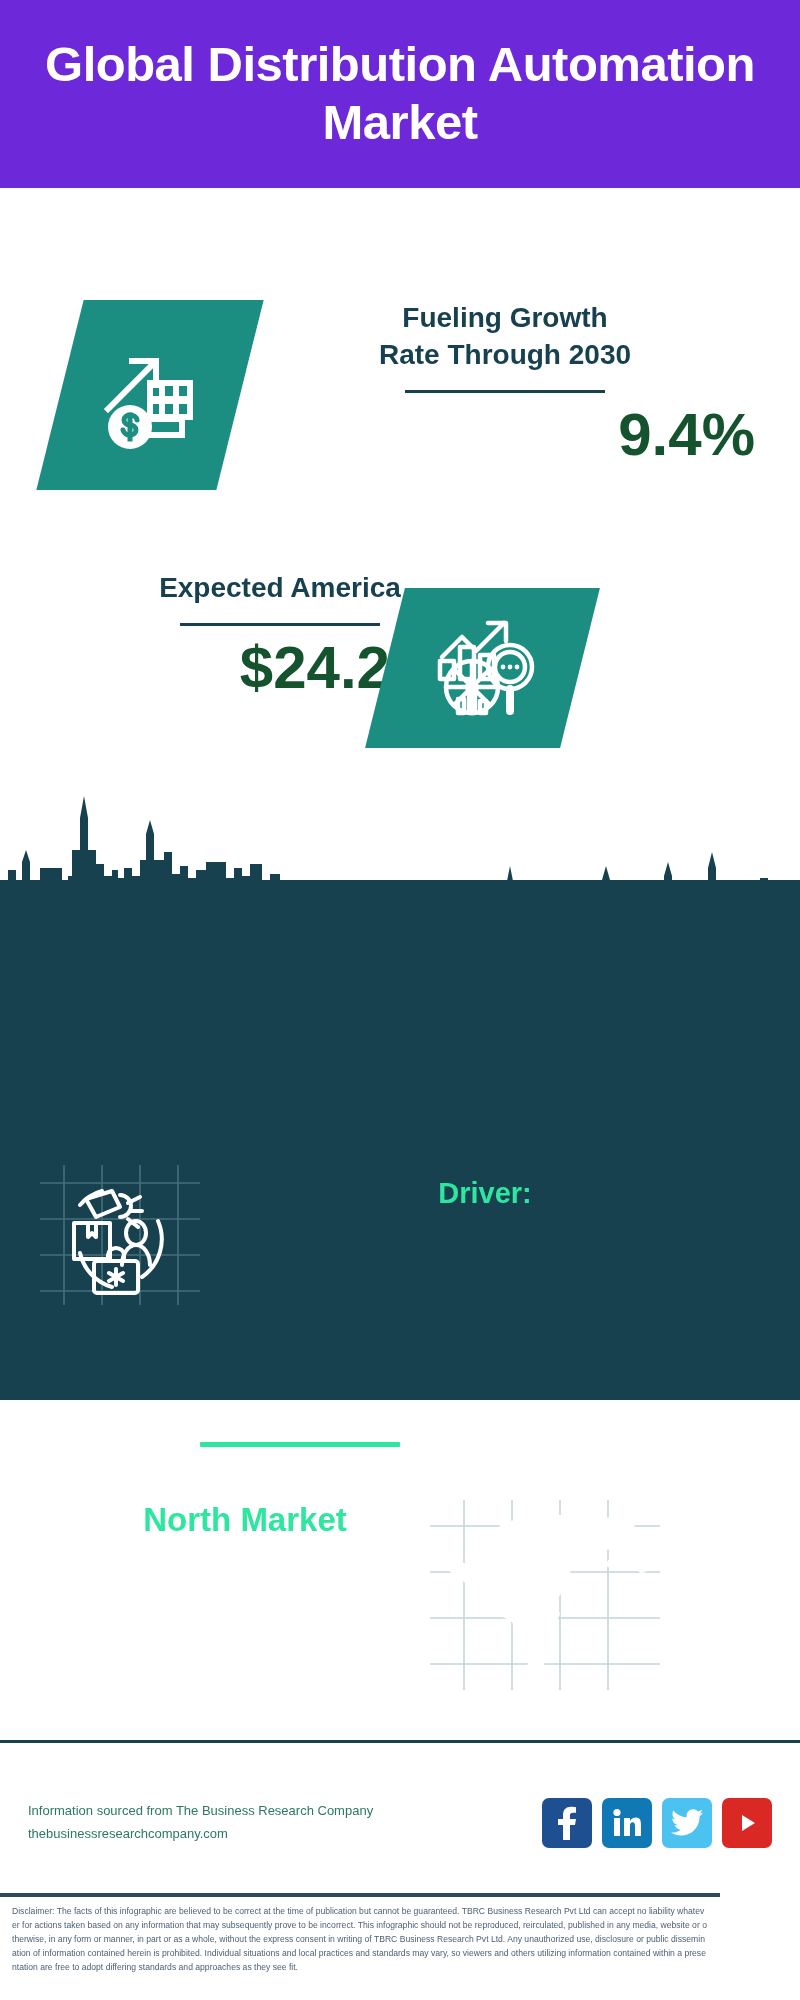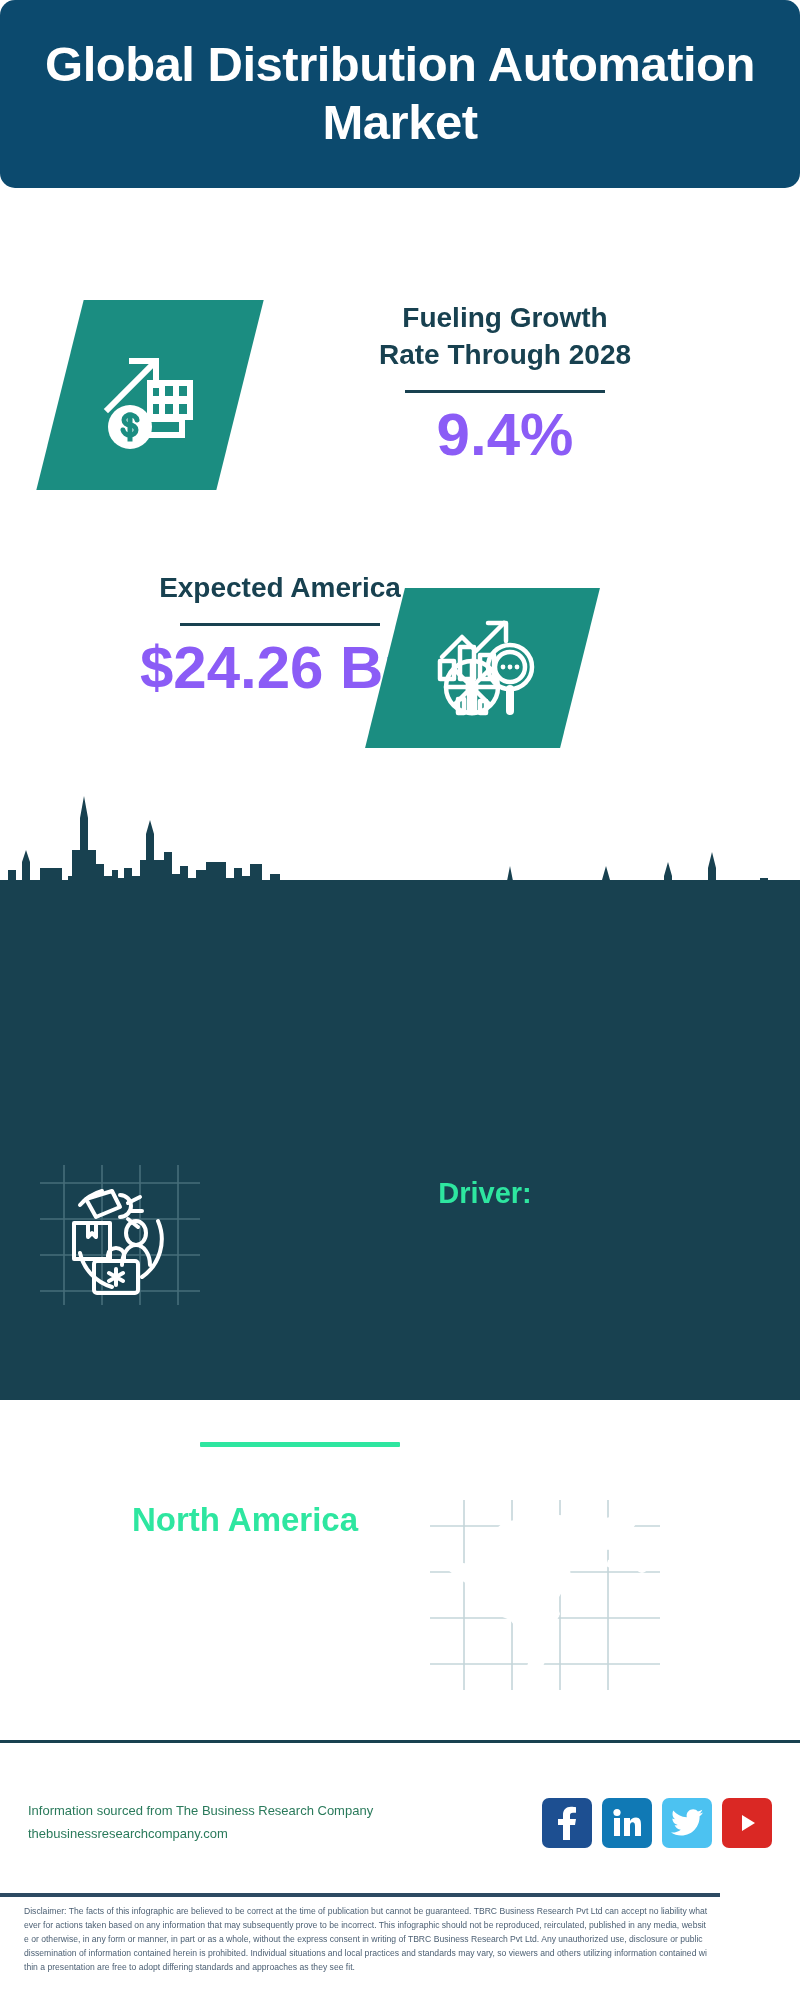--- a/index.html
+++ b/index.html
@@ -7,22 +7,22 @@
     width:800px; height:2000px;
     background:#ffffff;
     font-family:"Liberation Sans", sans-serif;
     overflow:hidden;
   }
   .page { position:relative; width:800px; height:2000px; background:#fff; }
 
   
   .header {
     position:absolute; left:0; top:0; width:800px; height:188px;
-    background:#0c4a6e;
-    display:flex; align-items:center; justify-content:center;border-radius:15px;
+    background:#6d28d9;
+    display:flex; align-items:center; justify-content:center;
   }
   .header h1 {
     color:#ffffff; font-size:49px; font-weight:bold; line-height:1.18;
     text-align:center; letter-spacing:-0.5px; padding:0 26px;
   }
 
   
   .white-zone {
     position:absolute; left:0; top:248px; width:800px; height:670px;
     background:#ffffff;
@@ -33,21 +33,21 @@
     display:flex; align-items:center; justify-content:center;
   }
   .para-icon > svg { transform:skewX(14deg); }
   #icon1 { left:60px; top:300px; width:180px; height:190px; }
 
   .stat1-text { position:absolute; left:255px; top:300px; width:500px; text-align:center; }
   .stat-label {
     color:#184150; font-size:28px; font-weight:bold; line-height:1.32;
   }
   .stat-rule { width:200px; height:3px; background:#184150; margin:16px auto 10px; }
-  .stat-value { color:#8b5cf6; font-size:60px; font-weight:bold; line-height:1.05; }
+  .stat-value { color:#14532d; font-size:60px; font-weight:bold; line-height:1.05;text-align:right; }
 
   
   .stat2-text { position:absolute; left:40px; top:570px; width:480px; text-align:center; }
   #icon2 { left:385px; top:588px; width:195px; height:160px; }
 
   
   .dark-zone {
     position:absolute; left:0; top:880px; width:800px; height:520px;
     background:#184150;
   }
@@ -83,21 +83,21 @@
   .socials { display:flex; gap:10px; align-items:center; }
   .soc { width:50px; height:50px; border-radius:7px; display:flex; align-items:center; justify-content:center; }
   .soc-fb { background:#1d4f91; }
   .soc-li { background:#1079b5; }
   .soc-tw { background:#4cc2f1; }
   .soc-yt { background:#da2824; }
 
   .disclaimer {
     position:absolute; left:0; top:1893px; width:720px; height:107px;
     border-top:4px solid #2d4a63; background:#fff;
-    padding:8px 12px 0 24px;
+    padding:8px 12px 0 12px;
   }
   .disclaimer p {
     color:#4b5f73; font-size:8.6px; line-height:1.62; text-align:left;
     word-break:break-all;
   }
 </style>
 </head>
 <body>
 
 <div class="page">
@@ -127,21 +127,21 @@
       <line x1="82" y1="62" x2="82" y2="78"></line>
       <circle cx="36" cy="88" r="22" fill="#ffffff" stroke="none"></circle>
       <path d="M36,76 L36,100" stroke="#1b8d81" stroke-width="5"></path>
       <path d="M43,81 a7,6 0 0,0 -7,-5 a6,5 0 0,0 0,10 a6,5 0 0,1 0,10 a7,6 0 0,1 -7,-5" stroke="#1b8d81" stroke-width="5" fill="none" stroke-linecap="round"></path>
     </svg>
   </div>
 
   <div class="stat1-text">
     <div class="stat-label">
       <div>Fueling Growth</div>
-      <div>Rate Through 2028</div>
+      <div>Rate Through 2030</div>
     </div>
     <div class="stat-rule"></div>
     <div class="stat-value">9.4%</div>
   </div>
 
   <div class="stat2-text">
     <div class="stat-label">
       <div>Expected America</div>
     </div>
     <div class="stat-rule"></div>
@@ -200,21 +200,21 @@
     </svg>
   </div>
 
   <div class="driver-text">
     <div class="driver-title">Driver:</div>
   </div>
 
   <div class="mid-rule"></div>
 
   <div class="region-text">
-    <div class="region-name">North America</div>
+    <div class="region-name">North Market</div>
     <div class="region-sub">
       <div>is the largest region</div>
       <div>in the market</div>
     </div>
   </div>
 
   <div class="map-wrap">
     <svg width="230" height="190" viewBox="0 0 230 190">
       <g stroke="#7ea3ad" stroke-width="1.6" opacity="0.45">
         <line x1="34" y1="0" x2="34" y2="190"></line>

